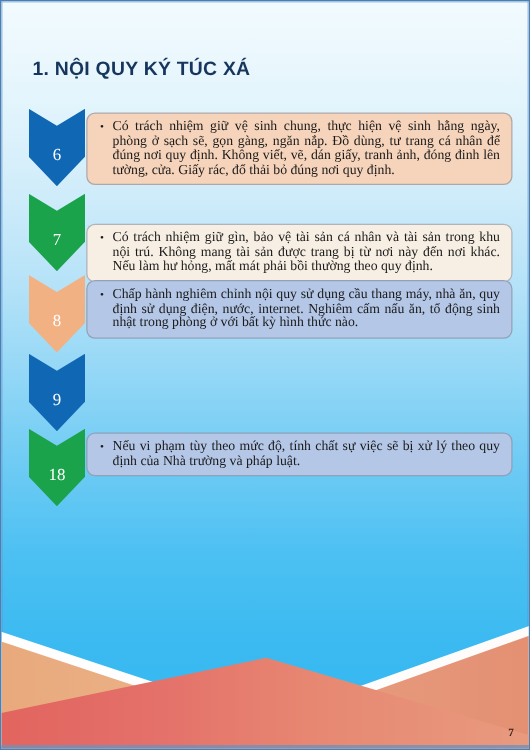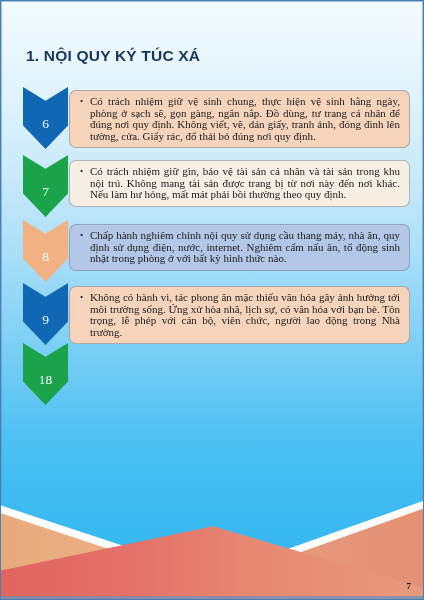--- a/index.html
+++ b/index.html
@@ -175,49 +175,49 @@
         <div class="box" style="background: rgb(246, 212, 187); top: 3px; min-height: 56px;">
           <ul>
             <li>Có trách nhiệm giữ vệ sinh chung, thực hiện vệ sinh hằng ngày, phòng ở sạch sẽ, gọn gàng, ngăn nắp. Đồ dùng, tư trang cá nhân để đúng nơi quy định. Không viết, vẽ, dán giấy, tranh ảnh, đóng đinh lên tường, cửa. Giấy rác, đổ thải bỏ đúng nơi quy định.</li>
           </ul>
         </div>
       </div>
       <div class="row" style="top: 154px;">
         <div class="chev" style="background: rgb(26, 163, 74);">
           <div class="chev-num">7</div>
         </div>
-        <div class="box" style="background: rgb(247, 239, 227); top: 5px; min-height: 45px;">
+        <div class="box" style="background: rgb(247, 239, 227); top: 24px; min-height: 45px;">
           <ul>
             <li>Có trách nhiệm giữ gìn, bảo vệ tài sản cá nhân và tài sản trong khu nội trú. Không mang tài sản được trang bị từ nơi này đến nơi khác. Nếu làm hư hỏng, mất mát phải bồi thường theo quy định.</li>
           </ul>
         </div>
       </div>
       <div class="row" style="top: 219px;">
         <div class="chev" style="background: rgb(242, 177, 131);">
           <div class="chev-num">8</div>
         </div>
         <div class="box" style="background: rgb(180, 199, 231); top: 4px; min-height: 45px;">
           <ul>
             <li>Chấp hành nghiêm chỉnh nội quy sử dụng cầu thang máy, nhà ăn, quy định sử dụng điện, nước, internet. Nghiêm cấm nấu ăn, tổ động sinh nhật trong phòng ở với bất kỳ hình thức nào.</li>
           </ul>
         </div>
       </div>
       <div class="row" style="top: 282px;">
         <div class="chev" style="background: rgb(16, 104, 181);">
           <div class="chev-num">9</div>
         </div>
-        <div class="box" style="background: rgb(246, 212, 187); top: 3px; min-height: 45px;">
-          <ul>
-            <li>Không có hành vi, tác phong ăn mặc thiếu văn hóa gây ảnh hưởng tới môi trường sống. Ứng xử hòa nhã, lịch sự, có văn hóa với bạn bè. Tôn trọng, lễ phép với cán bộ, viên chức, người lao động trong Nhà trường.</li>
-          </ul>
-        </div>
       </div>
       <div class="row" style="top: 342px;">
         <div class="chev" style="background: rgb(26, 163, 74);">
           <div class="chev-num">18</div>
+        </div>
+        <div class="box" style="background: rgb(180, 199, 231); top: 3px; min-height: 34px;">
+          <ul>
+            <li>Nếu vi phạm tùy theo mức độ, tính chất sự việc sẽ bị xử lý theo quy định của Nhà trường và pháp luật.</li>
+          </ul>
         </div>
       </div>
     </div>
 
   <div id="deco">
     <div class="deco-layer" id="deco-white"></div>
     <div class="deco-layer" id="deco-orange"></div>
     <div class="deco-layer" id="deco-salmon"></div>
     <div id="deco-bottombar"></div>
   </div>

